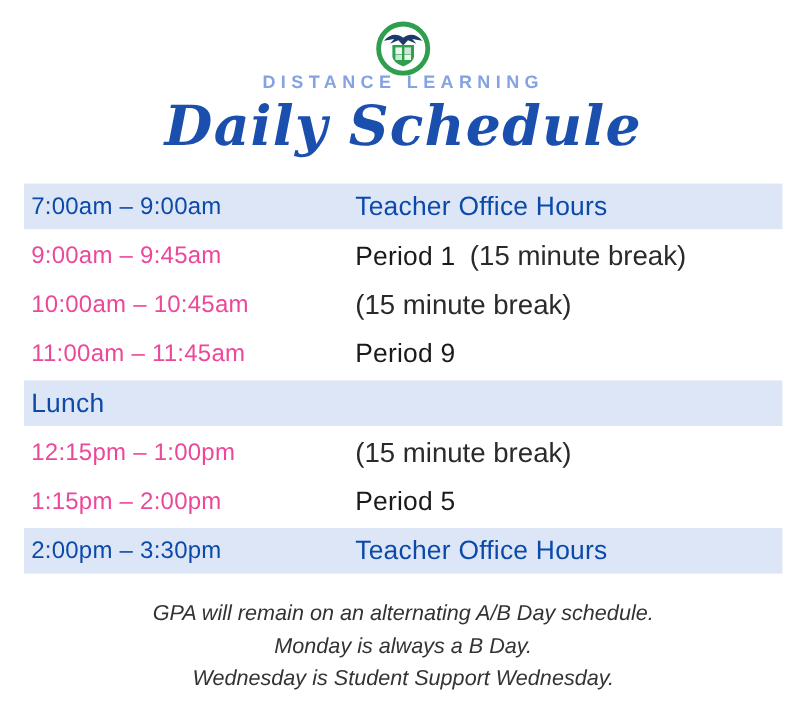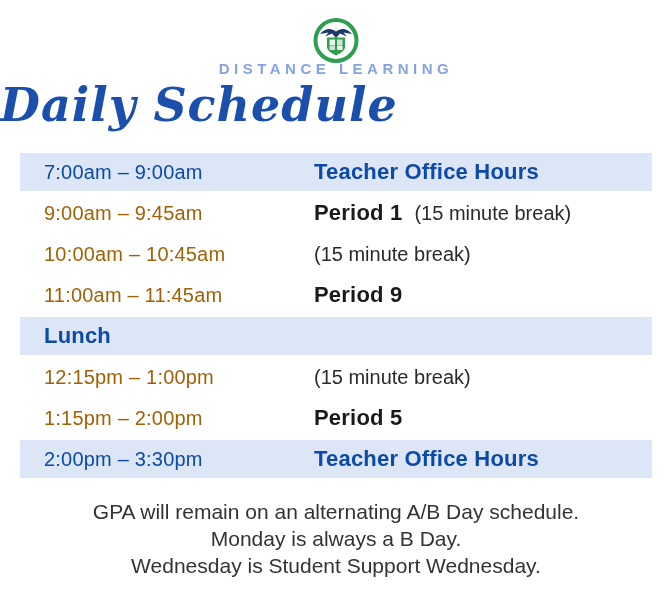--- a/index.html
+++ b/index.html
@@ -34,83 +34,85 @@
     color: #85a3e2;
     font-size: 15px;
     font-weight: bold;
     letter-spacing: 4.5px;
   }
   .title {
     position: absolute;
     top: 78px;
     left: 0;
     width: 100%;
+    text-align: center;
     color: #1b4fae;
     font-family: "DejaVu Serif", serif;
     font-style: italic;
     font-weight: bold;
     font-size: 46px;
     letter-spacing: 1px;
   }
 
   
   .schedule {
     position: absolute;
     top: 153px;
     left: 20px;
     width: 632px;
   }
   .row {
     display: flex;
     align-items: center;
     height: 38px;
     margin-bottom: 3px;
-    padding-left: 24px;
+    padding-left: 6px;
     box-sizing: border-box;
   }
   .row .time {
     width: 270px;
     flex: 0 0 270px;
     font-size: 20px;
     font-weight: 500;
-    color: #a16207;
+    color: #ec4899;
     letter-spacing: 0.2px;
   }
   .row .label-wrap {
     display: flex;
     align-items: baseline;
     gap: 12px;
   }
   .row .label {
     font-size: 22px;
-    font-weight: bold;
+    font-weight: normal;
     color: #1a1a1a;
     letter-spacing: 0.2px;
   }
   .row .note {
-    font-size: 20px;
+    font-size: 23px;
     font-weight: normal;
     color: #2a2a2a;
   }
   .row.highlight {
     background: #dde6f6;
   }
   .row.highlight .time,
   .row.highlight .label {
     color: #0c4aa9;
   }
 
   
   .footer {
     position: absolute;
     top: 498px;
     left: 0;
     width: 100%;
     text-align: center;
-    font-size: 21px;
+    font-style: italic;
+    font-size: 18px;
     color: #333333;
     line-height: 27px;
   }
 </style>
 </head>
 <body>
 
 <div class="page">
 
   <svg class="logo" viewBox="0 0 47 47" aria-hidden="true">

